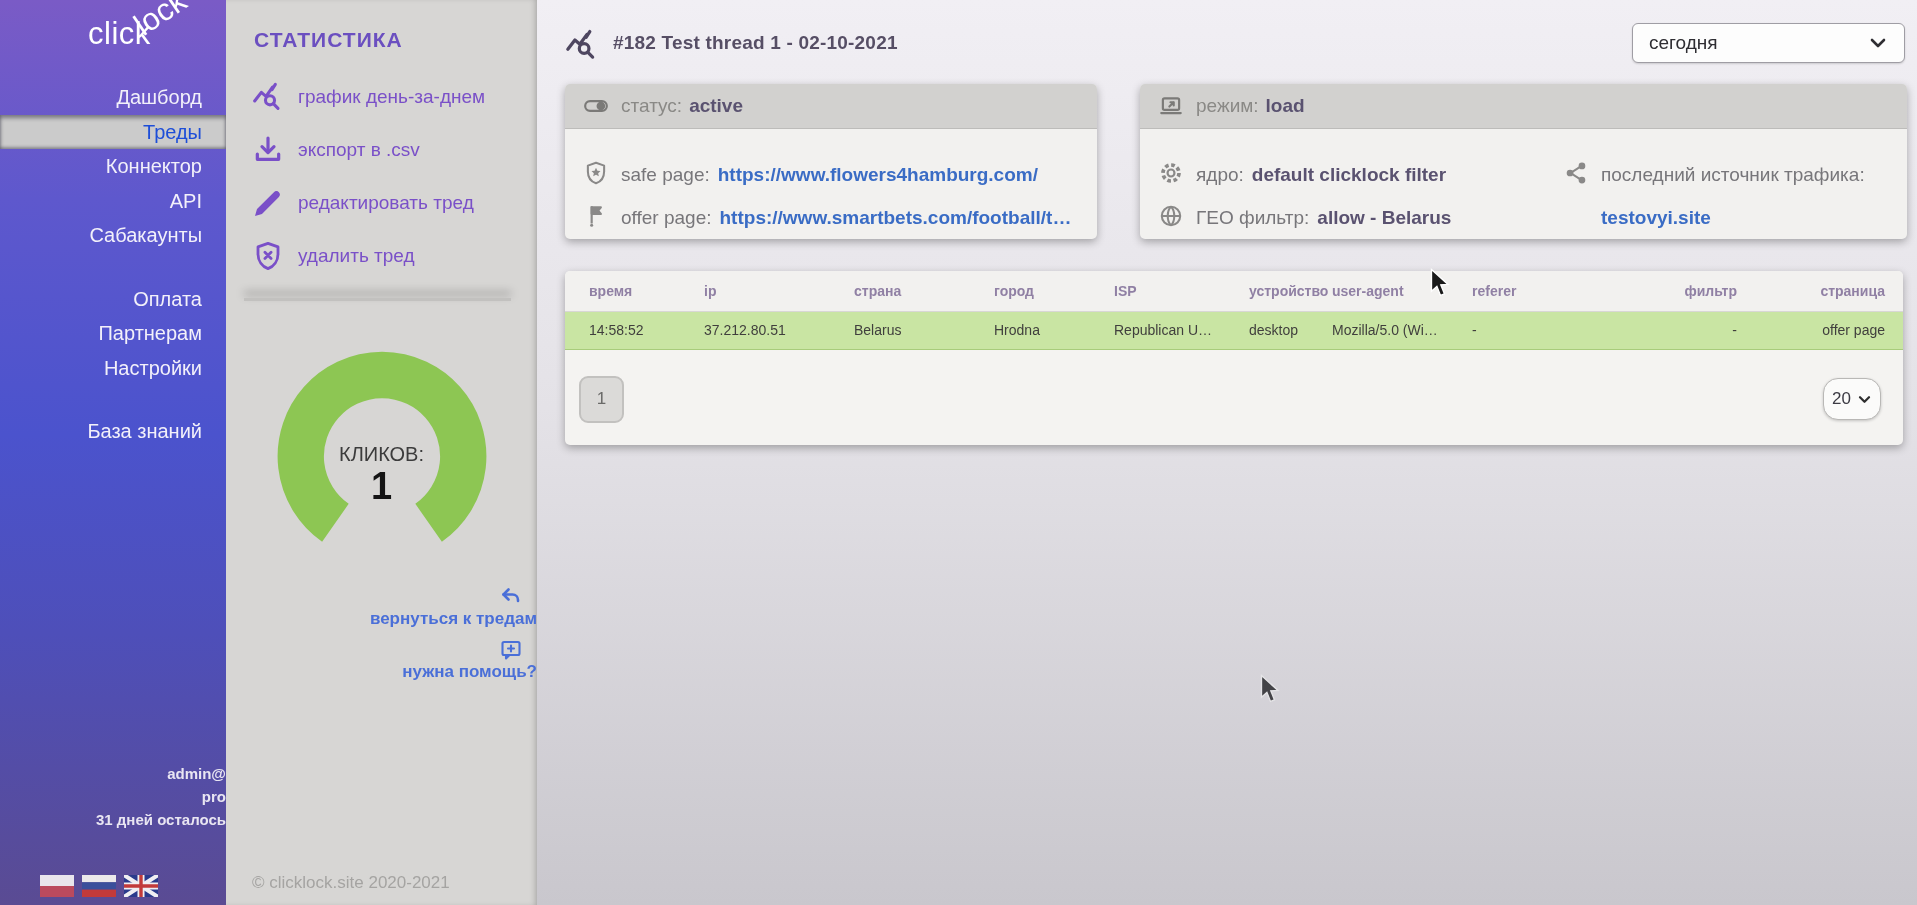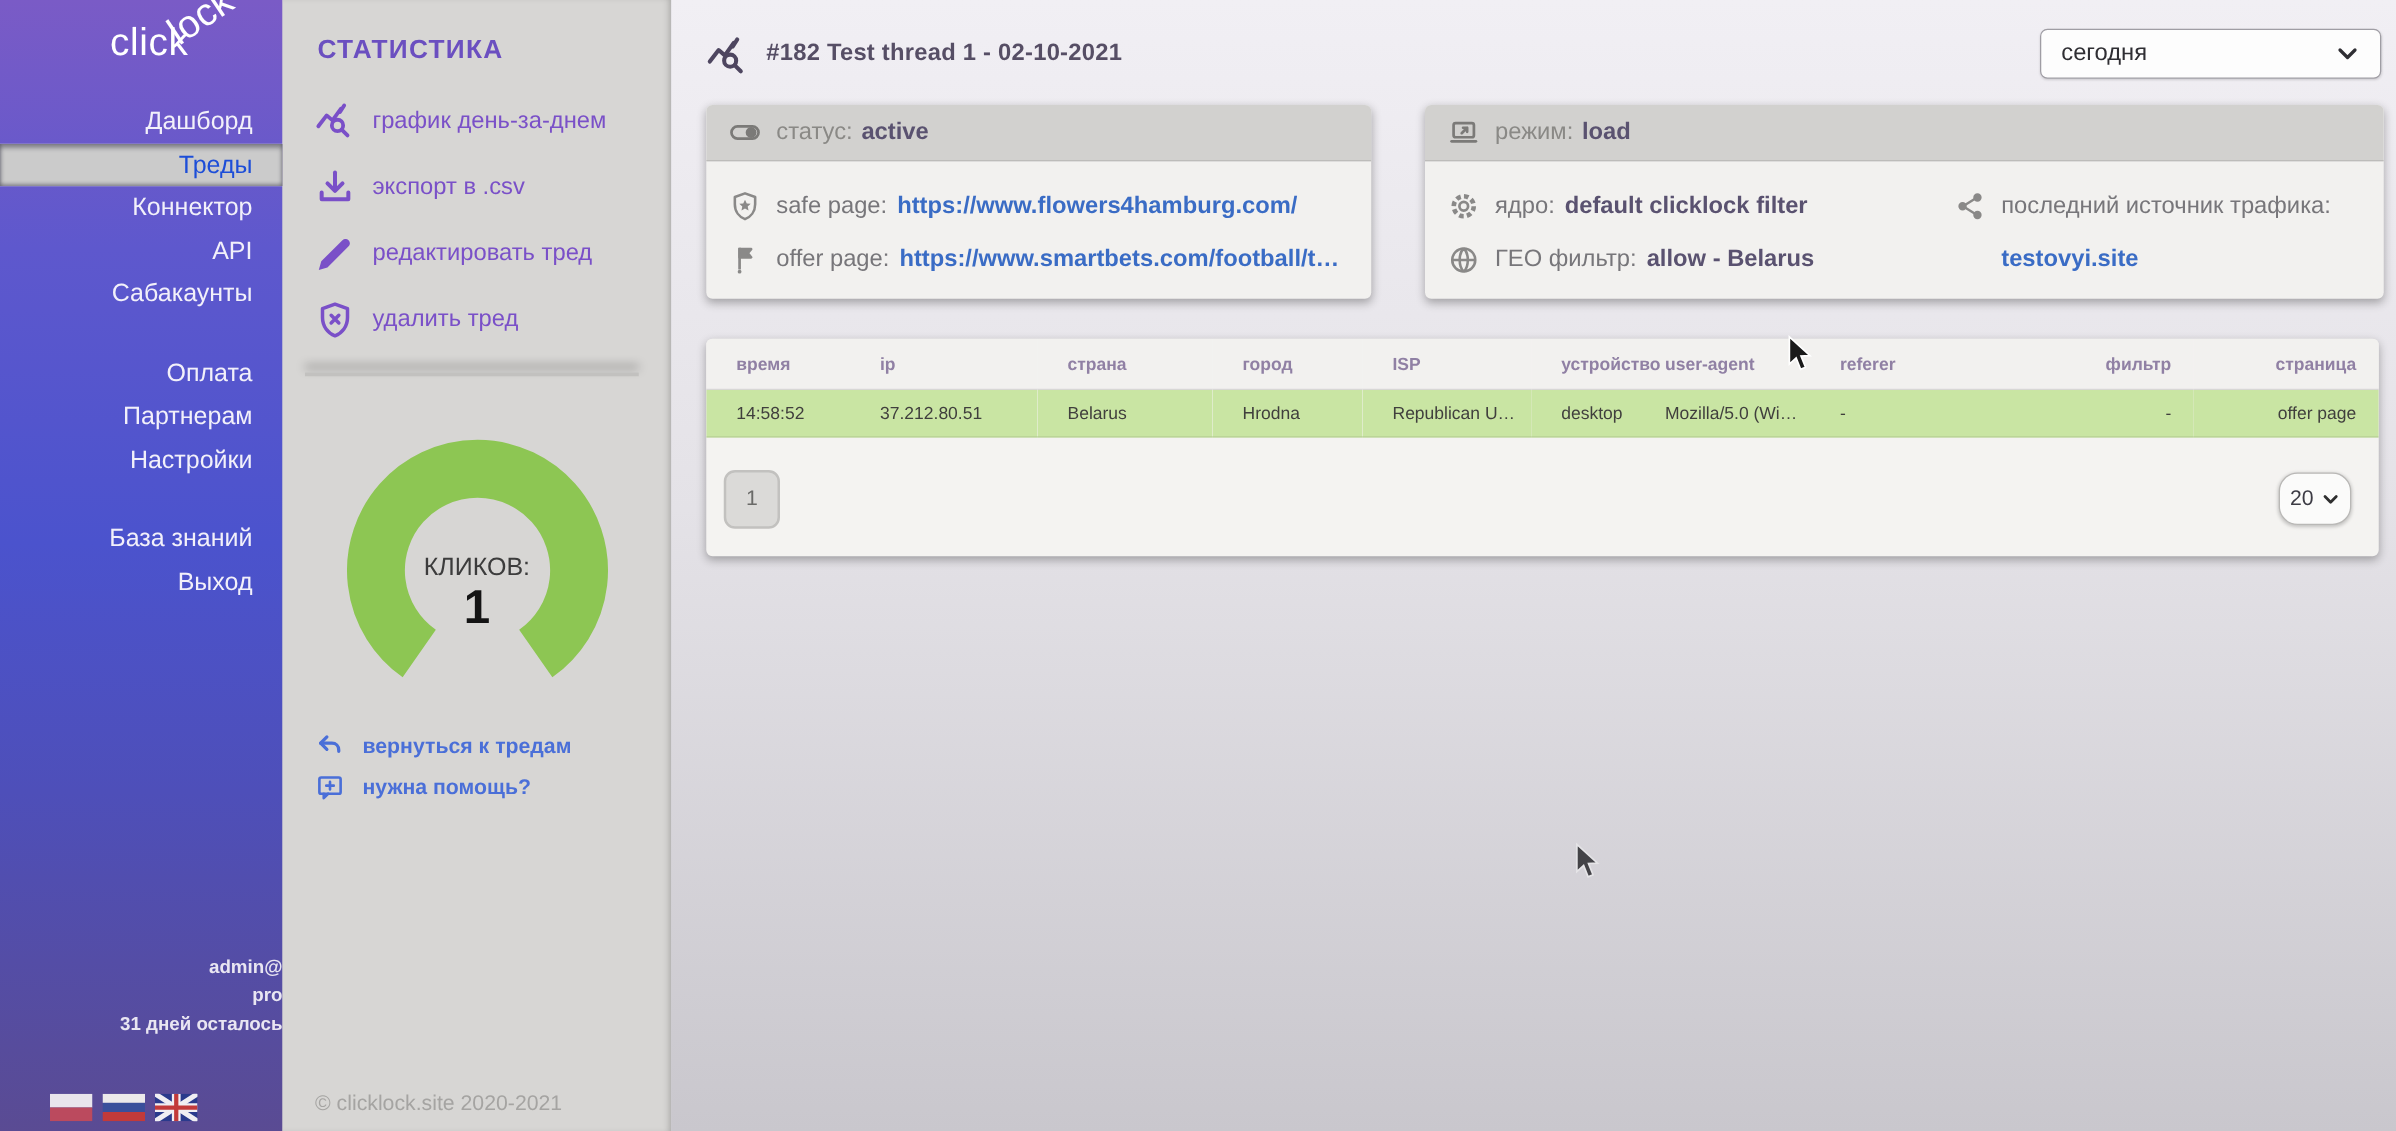--- a/index.html
+++ b/index.html
@@ -44,21 +44,21 @@
   .stats-actions { margin-top:8px; }
   .stats-action { display:flex; align-items:center; height:53px; padding-left:26px; color:#7a50c8; cursor:pointer; }
   .stats-action .ic { width:32px; height:32px; flex:0 0 32px; margin-right:14px; color:#7a50c8; }
   .stats-action .lbl { font-size:19px; font-weight:400; }
   .divider { margin:16px 26px 0 18px; height:3px; background:#c2c1bf;
              box-shadow:0 -6px 8px rgba(0,0,0,.35); }
   .gauge-wrap { position:relative; width:260px; height:230px; margin:24px auto 0 auto; }
   .gauge-label { position:absolute; left:0; right:0; top:118px; text-align:center; font-size:20px; color:#3c3c3c; font-weight:400; }
   .gauge-value { position:absolute; left:0; right:0; top:140px; text-align:center; font-size:38px; color:#141414; font-weight:700; }
   .stats-links { margin:30px 0 0 26px; }
-  .stats-link { display:flex; align-items:center; margin-bottom:9px; color:#4a6fd8; cursor:pointer; }
+  .stats-link { display:flex; align-items:flex-end; margin-bottom:9px; color:#4a6fd8; cursor:pointer;flex-direction:column; }
   .stats-link .ic { width:24px; height:24px; flex:0 0 24px; margin-right:14px; color:#4a6fd8; }
   .stats-link .lbl { font-size:17px; font-weight:700; }
   .stats-footer { margin-top:auto; padding:0 0 12px 26px; font-size:17px; color:#a5a4a2; }
 
   
   .main {
     flex:1 1 auto; height:905px; position:relative;
     background:linear-gradient(180deg,#f1eff4 0%,#e4e2e7 45%,#c9c7cd 100%);
     padding:0 0 0 28px;
   }
@@ -83,21 +83,21 @@
   .status-card { width:532px; height:155px; }
   .mode-card { width:767px; height:155px; margin-left:43px; }
   .card-head {
     height:45px; background:#d2d1cf; display:flex; align-items:center; padding:0 18px;
     border-bottom:1px solid #bdbcba;
   }
   .card-head .ic { width:26px; height:26px; color:#7b7a78; margin-right:12px; }
   .card-head .k { font-size:19px; color:#8a8986; margin-right:7px; }
   .card-head .v { font-size:19px; color:#5a5270; font-weight:700; }
   .card-body { padding:14px 18px 0 18px; }
-  .card-line { display:flex; align-items:center; height:43px; }
+  .card-line { display:flex; align-items:flex-end; height:43px; }
   .card-line .ic { width:26px; height:26px; color:#8a8988; margin-right:12px; flex:0 0 26px; }
   .card-line .k { font-size:19px; color:#77767a; margin-right:8px; white-space:nowrap; }
   .card-line .v { font-size:19px; color:#5a5270; font-weight:700; white-space:nowrap; }
   .card-line a, .blue-link { font-size:19px; color:#3a6cc5; font-weight:700; text-decoration:none; white-space:nowrap; overflow:hidden; text-overflow:ellipsis; }
   .mode-cols { display:flex; }
   .mode-col-left { width:405px; }
   .mode-col-right { flex:1; }
 
   
   .table-card {
@@ -145,21 +145,20 @@
   <nav class="nav">
     <div class="nav-item">Дашборд</div>
     <div class="nav-item active">Треды</div>
     <div class="nav-item">Коннектор</div>
     <div class="nav-item">API</div>
     <div class="nav-item">Сабакаунты</div>
     <div class="nav-item gap">Оплата</div>
     <div class="nav-item">Партнерам</div>
     <div class="nav-item">Настройки</div>
     <div class="nav-item gap">База знаний</div>
-    <div class="nav-item">Выход</div>
   </nav>
   <div class="account">
     <div>admin@</div>
     <div>pro</div>
     <div>31 дней осталось</div>
   </div>
   <div class="flags">
     <svg class="flag" viewBox="0 0 34 22">
       <rect width="34" height="11" fill="#e9e5ec"></rect>
         <rect y="11" width="34" height="11" fill="#bb4a5e"></rect>

